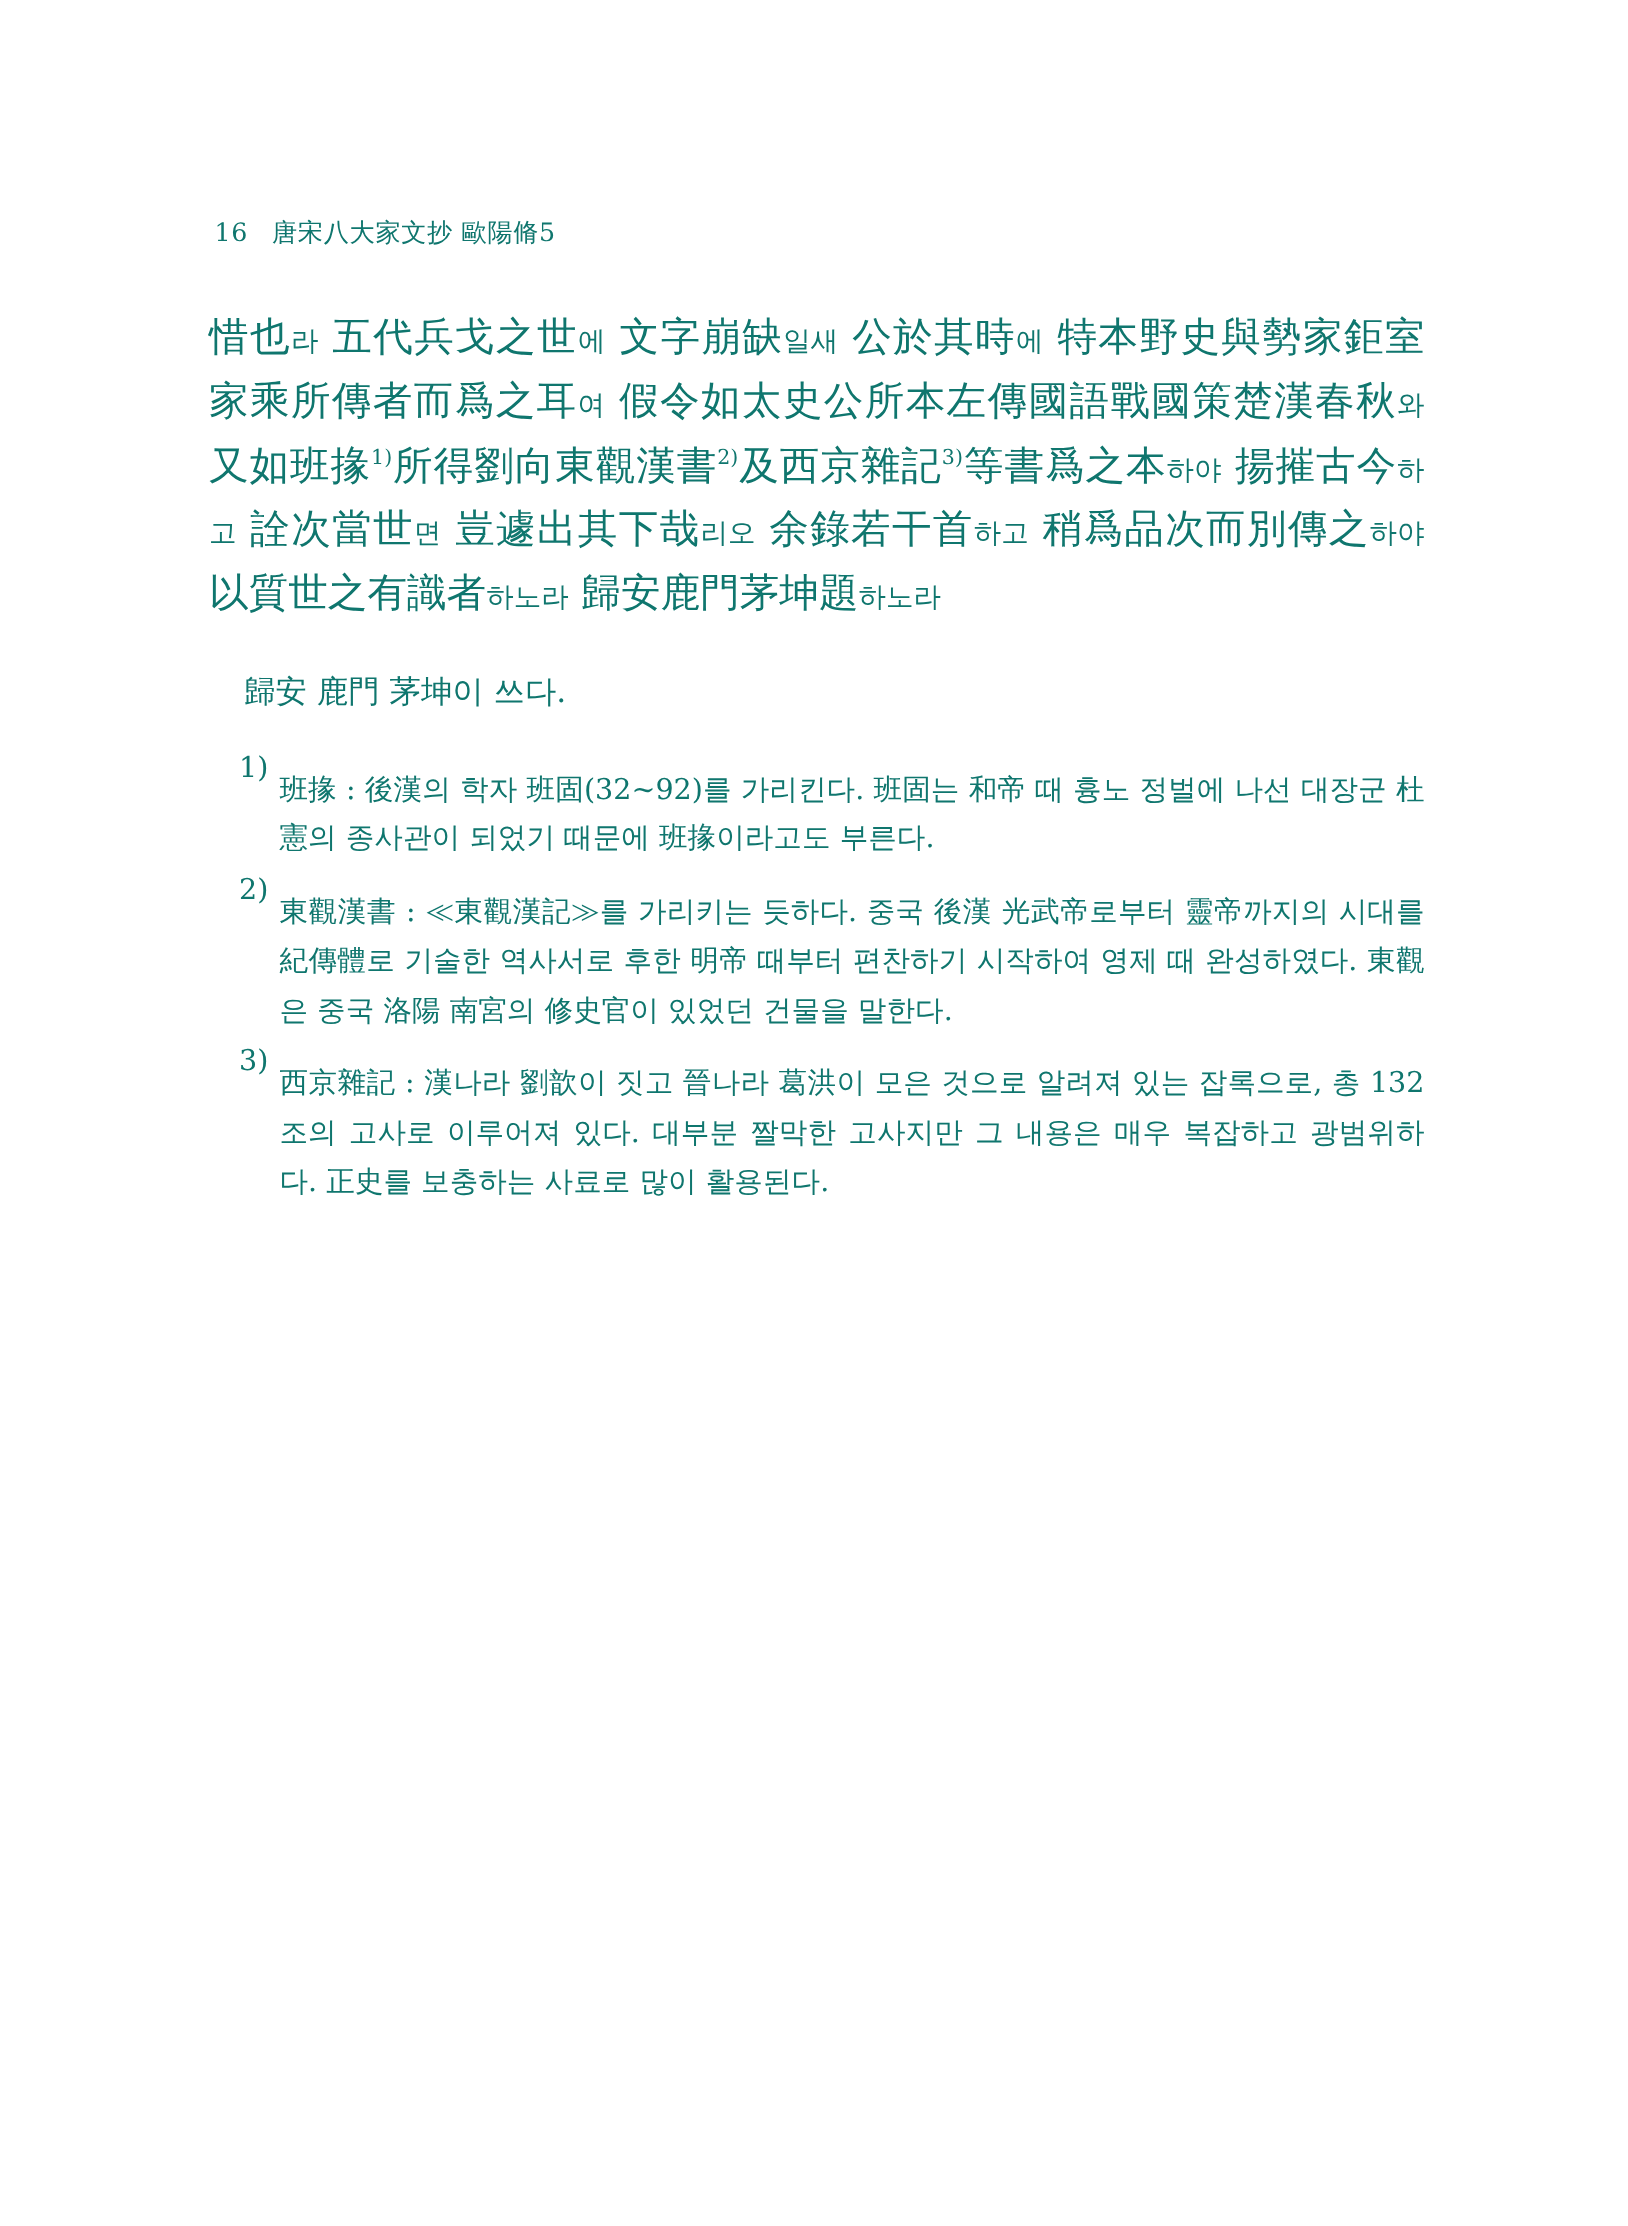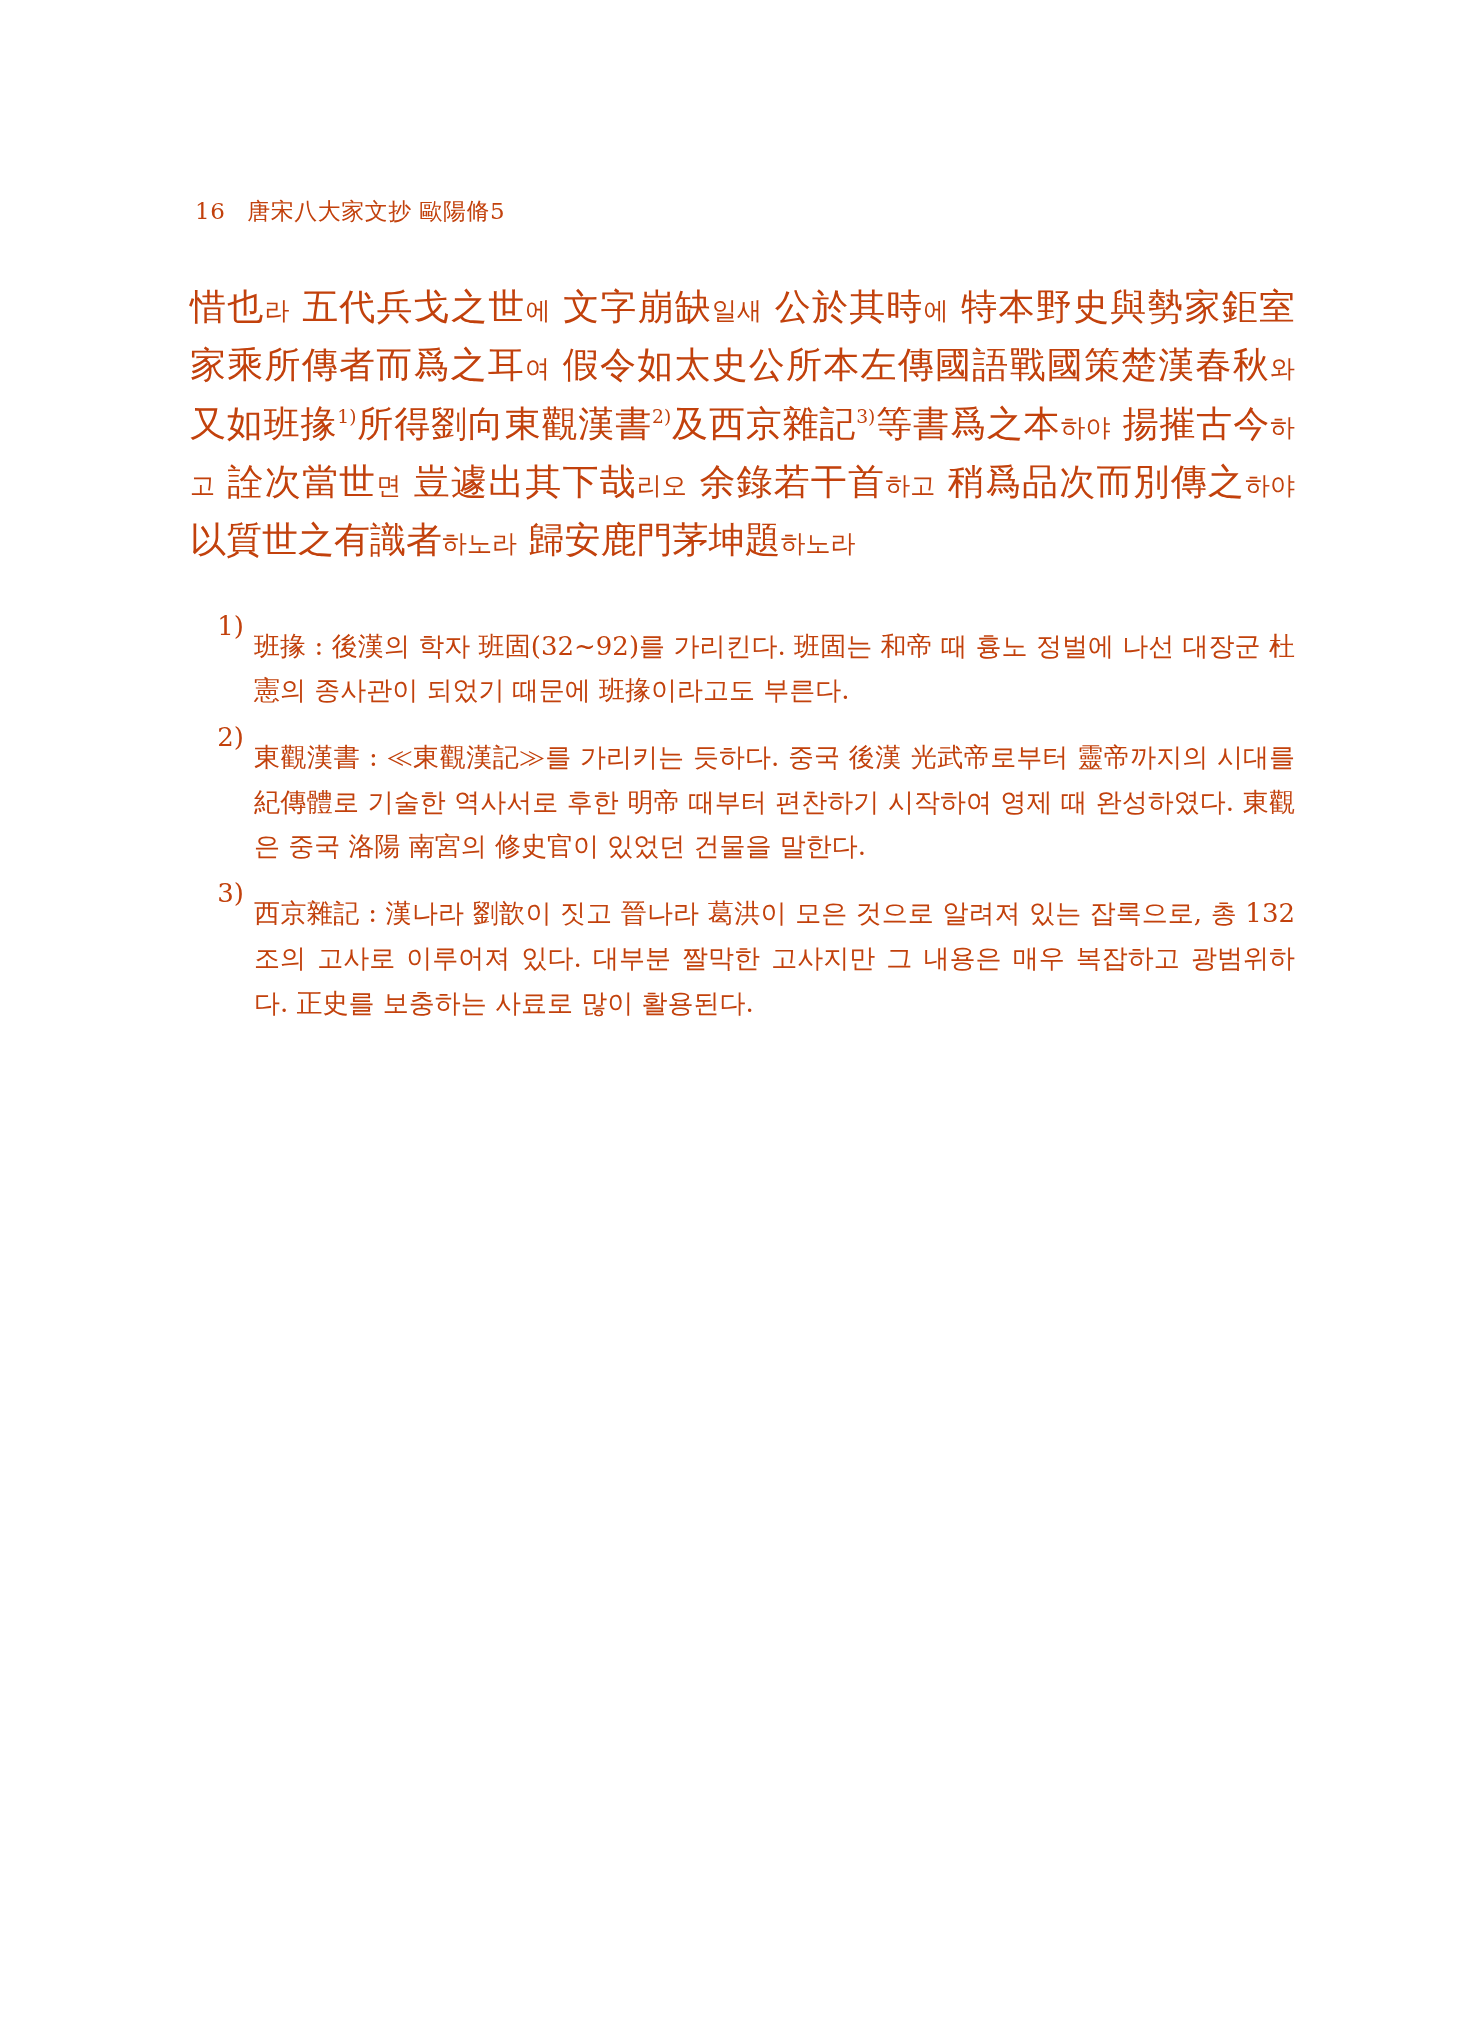--- a/index.html
+++ b/index.html
@@ -6,21 +6,21 @@
     margin: 0;
     padding: 0;
     background: #ffffff;
   }
   .page {
     position: relative;
     width: 1480px;
     height: 2024px;
     background: #ffffff;
     font-family: "DejaVu Serif", "Liberation Serif", serif;
-    color: #c2410c;
+    color: #0f766e;
     box-sizing: border-box;
     overflow: hidden;
   }
   .header {
     position: absolute;
     top: 196px;
     left: 195px;
     font-size: 23px;
     letter-spacing: 0.5px;
     white-space: nowrap;
@@ -106,20 +106,21 @@
   <div class="header">
     <span class="pageno">16</span><span>唐宋八大家文抄 歐陽脩5</span>
   </div>
 
   <div class="content">
 
     <div class="source">
       <span class="han">惜也</span><span class="kor">라</span> <span class="han">五代兵戈之世</span><span class="kor">에</span> <span class="han">文字崩缺</span><span class="kor">일새</span> <span class="han">公於其時</span><span class="kor">에</span> <span class="han">特本野史與勢家鉅室家乘所傳者而爲之耳</span><span class="kor">여</span> <span class="han">假令如太史公所本左傳國語戰國策楚漢春秋</span><span class="kor">와</span> <span class="han">又如班掾<sup>1)</sup>所得劉向東觀漢書<sup>2)</sup>及西京雜記<sup>3)</sup>等書爲之本</span><span class="kor">하야</span> <span class="han">揚摧古今</span><span class="kor">하고</span> <span class="han">詮次當世</span><span class="kor">면</span> <span class="han">豈遽出其下哉</span><span class="kor">리오</span> <span class="han">余錄若干首</span><span class="kor">하고</span> <span class="han">稍爲品次而別傳之</span><span class="kor">하야</span> <span class="han">以質世之有識者</span><span class="kor">하노라</span> <span class="han">歸安鹿門茅坤題</span><span class="kor">하노라</span>
     </div>
 
+    <p class="para signature">歸安 鹿門 茅坤이 쓰다.</p>
 
     <div class="footnotes">
       <div class="fn">
         <span class="fn-num">1)</span>
         <span class="fn-body">班掾 : 後漢의 학자 班固(32~92)를 가리킨다. 班固는 和帝 때 흉노 정벌에 나선 대장군 杜憲의 종사관이 되었기 때문에 班掾이라고도 부른다.</span>
       </div>
       <div class="fn">
         <span class="fn-num">2)</span>
         <span class="fn-body">東觀漢書 : ≪東觀漢記≫를 가리키는 듯하다. 중국 後漢 光武帝로부터 靈帝까지의 시대를 紀傳體로 기술한 역사서로 후한 明帝 때부터 편찬하기 시작하여 영제 때 완성하였다. 東觀은 중국 洛陽 南宮의 修史官이 있었던 건물을 말한다.</span>
       </div>

